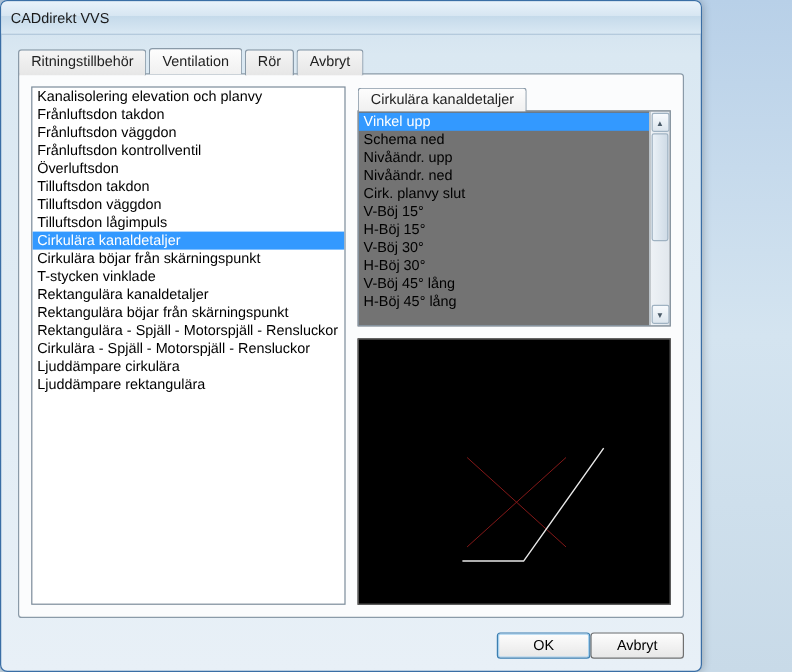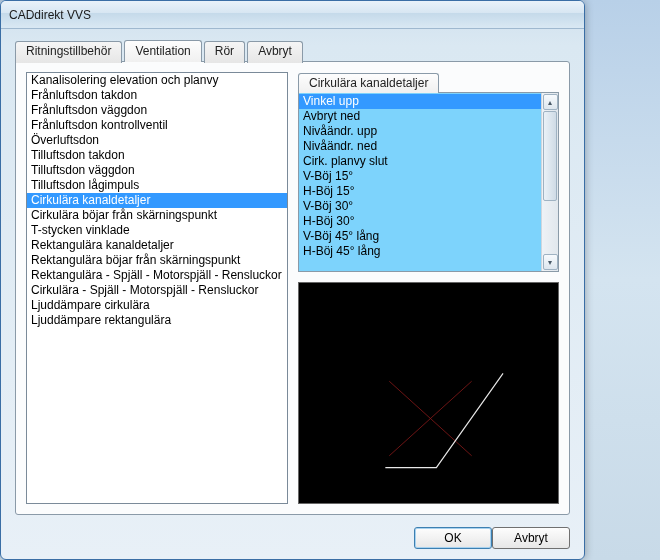--- a/index.html
+++ b/index.html
@@ -108,21 +108,21 @@
     border: 1px solid #8a9aa8;
     border-bottom: none;
     border-radius: 3px 3px 0 0;
     padding: 2px 10px 3px 10px;
     position: relative;
     top: 1px;
     color: #222;
   }
   .details-box {
     border: 1px solid #8a9aa8;
-    background: #7dd3fc;
+    background: #737373;
     height: 180px;
     display: flex;
   }
   .details-list {
     flex: 1;
     overflow: hidden;
     padding: 1px 0;
   }
   .scrollbar {
     width: 17px;
@@ -212,21 +212,21 @@
             <div class="item">Ljuddämpare rektangulära</div>
           </div>
       </div>
       <div class="right-col">
         <div class="group-tab-row">
           <div class="group-tab"><span>Cirkulära kanaldetaljer</span></div>
         </div>
         <div class="details-box">
           <div class="details-list" id="details-list">
               <div class="item selected">Vinkel upp</div>
-              <div class="item">Avbryt ned</div>
+              <div class="item">Schema ned</div>
               <div class="item">Nivåändr. upp</div>
               <div class="item">Nivåändr. ned</div>
               <div class="item">Cirk. planvy slut</div>
               <div class="item">V-Böj 15°</div>
               <div class="item">H-Böj 15°</div>
               <div class="item">V-Böj 30°</div>
               <div class="item">H-Böj 30°</div>
               <div class="item">V-Böj 45° lång</div>
               <div class="item">H-Böj 45° lång</div>
             </div>

